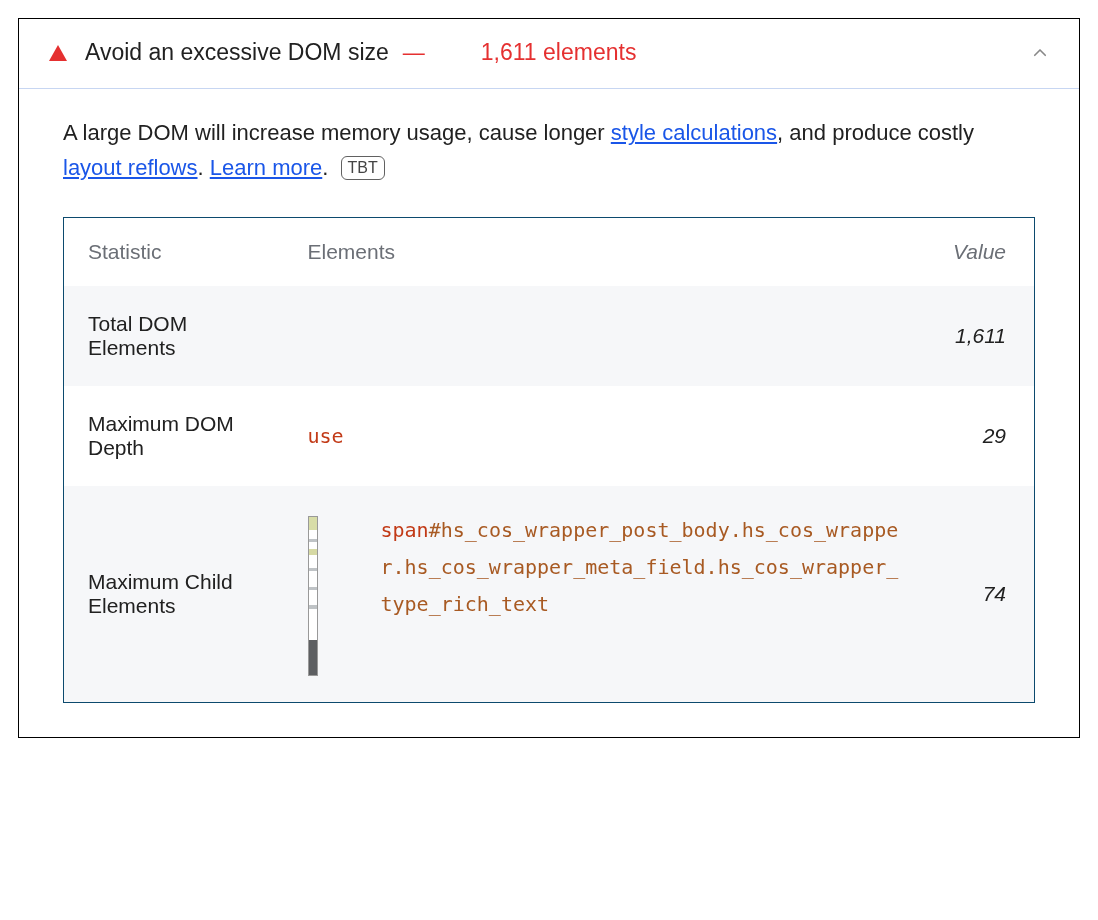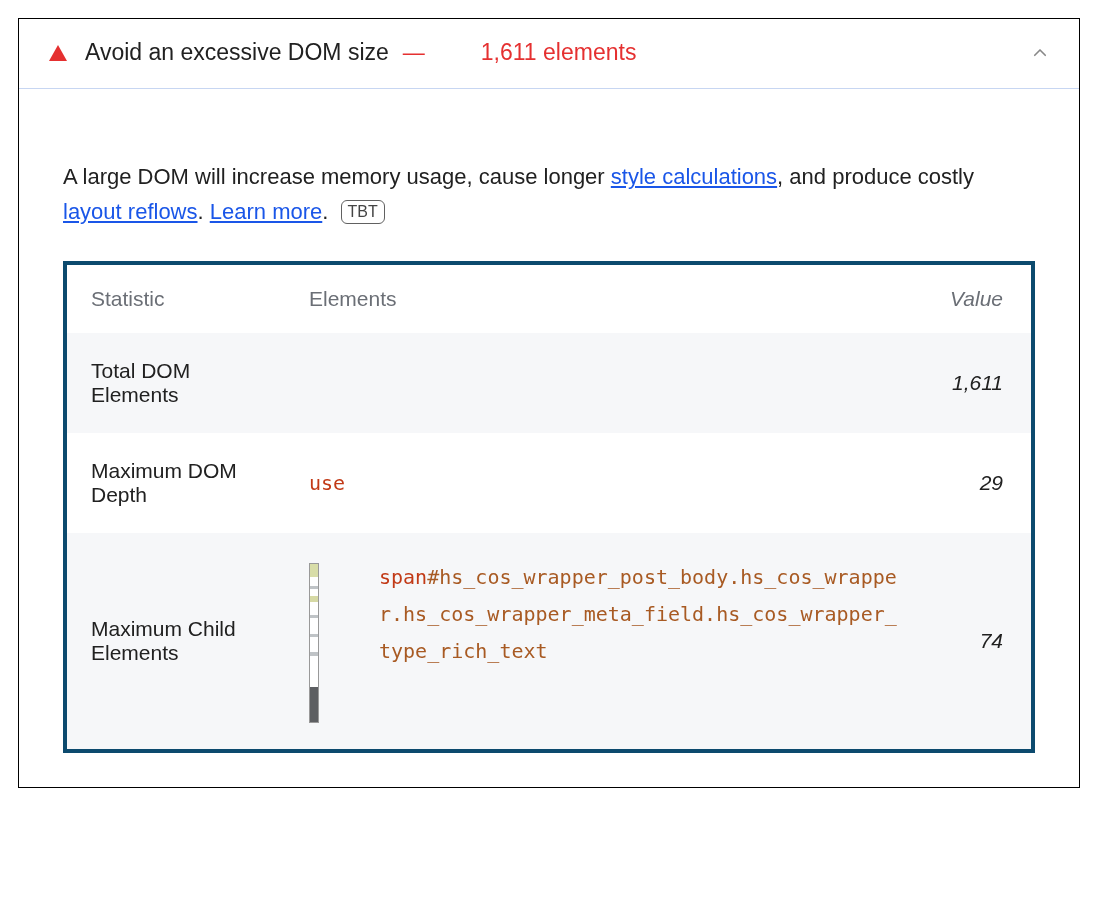--- a/index.html
+++ b/index.html
@@ -61,41 +61,40 @@
   }
   .chevron svg { display: block; stroke: #888; }
   .audit-body {
     padding: 26px 44px 34px 44px;
   }
   .description {
     font-size: 22px;
     line-height: 1.6;
     color: #212121;
     margin-bottom: 32px;
-    margin-top: 44px;
   }
   .description a {
     color: #1a56e8;
     text-decoration: underline;
   }
   .badge {
     display: inline-block;
     border: 1.5px solid #616161;
     border-radius: 6px;
     font-size: 16px;
     color: #444;
     padding: 0 6px;
     margin-left: 6px;
     font-weight: 500;
     line-height: 22px;
     vertical-align: 2px;
   }
   .stats-table {
     width: 100%;
-    border: 4px solid #0c4a6e;
+    border: 1px solid #0c4a6e;
     border-collapse: collapse;
     font-size: 21px;
   }
   .stats-table th {
     text-align: left;
     font-weight: 400;
     color: #6b6f76;
     padding: 22px 24px;
     font-size: 21px;
   }

